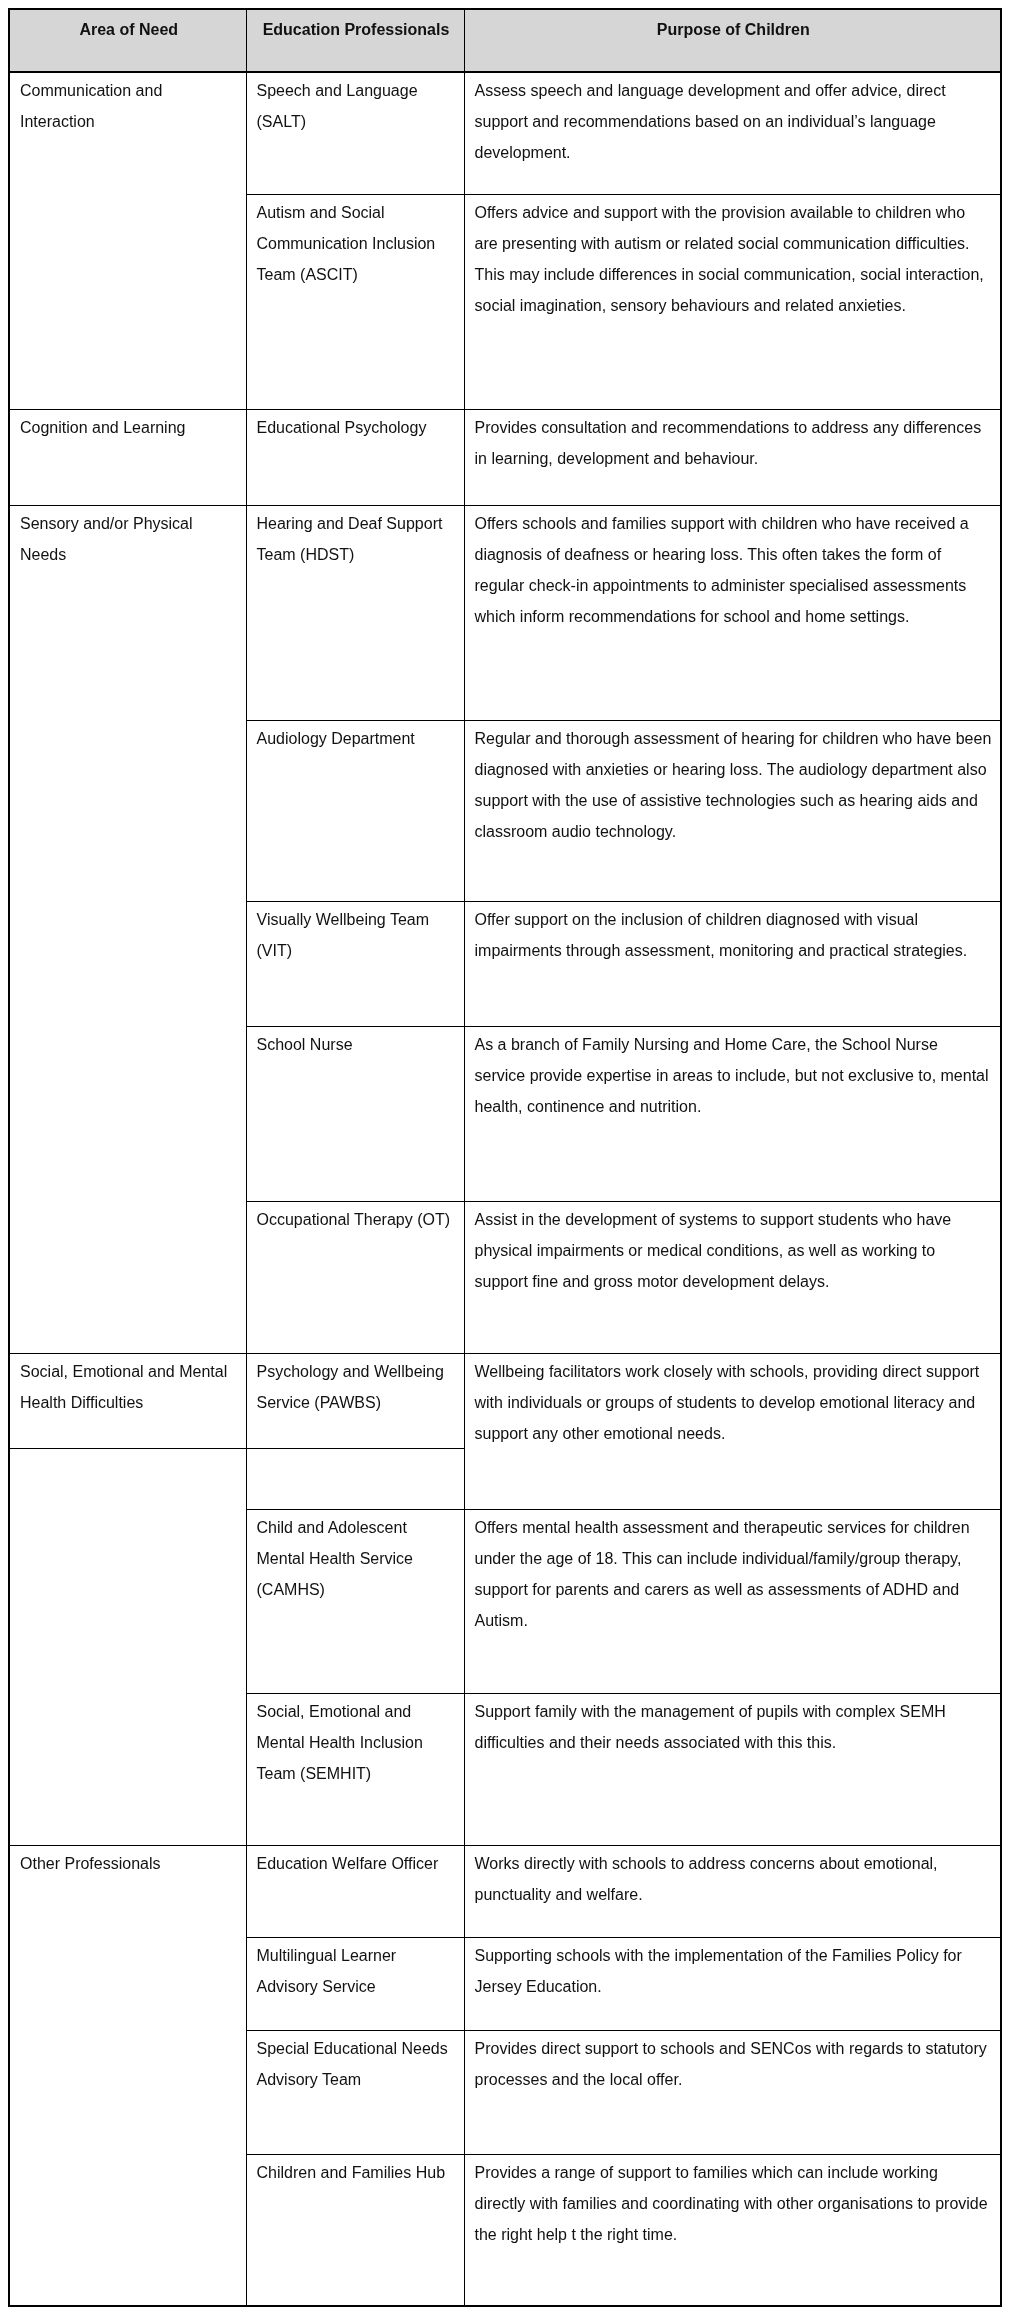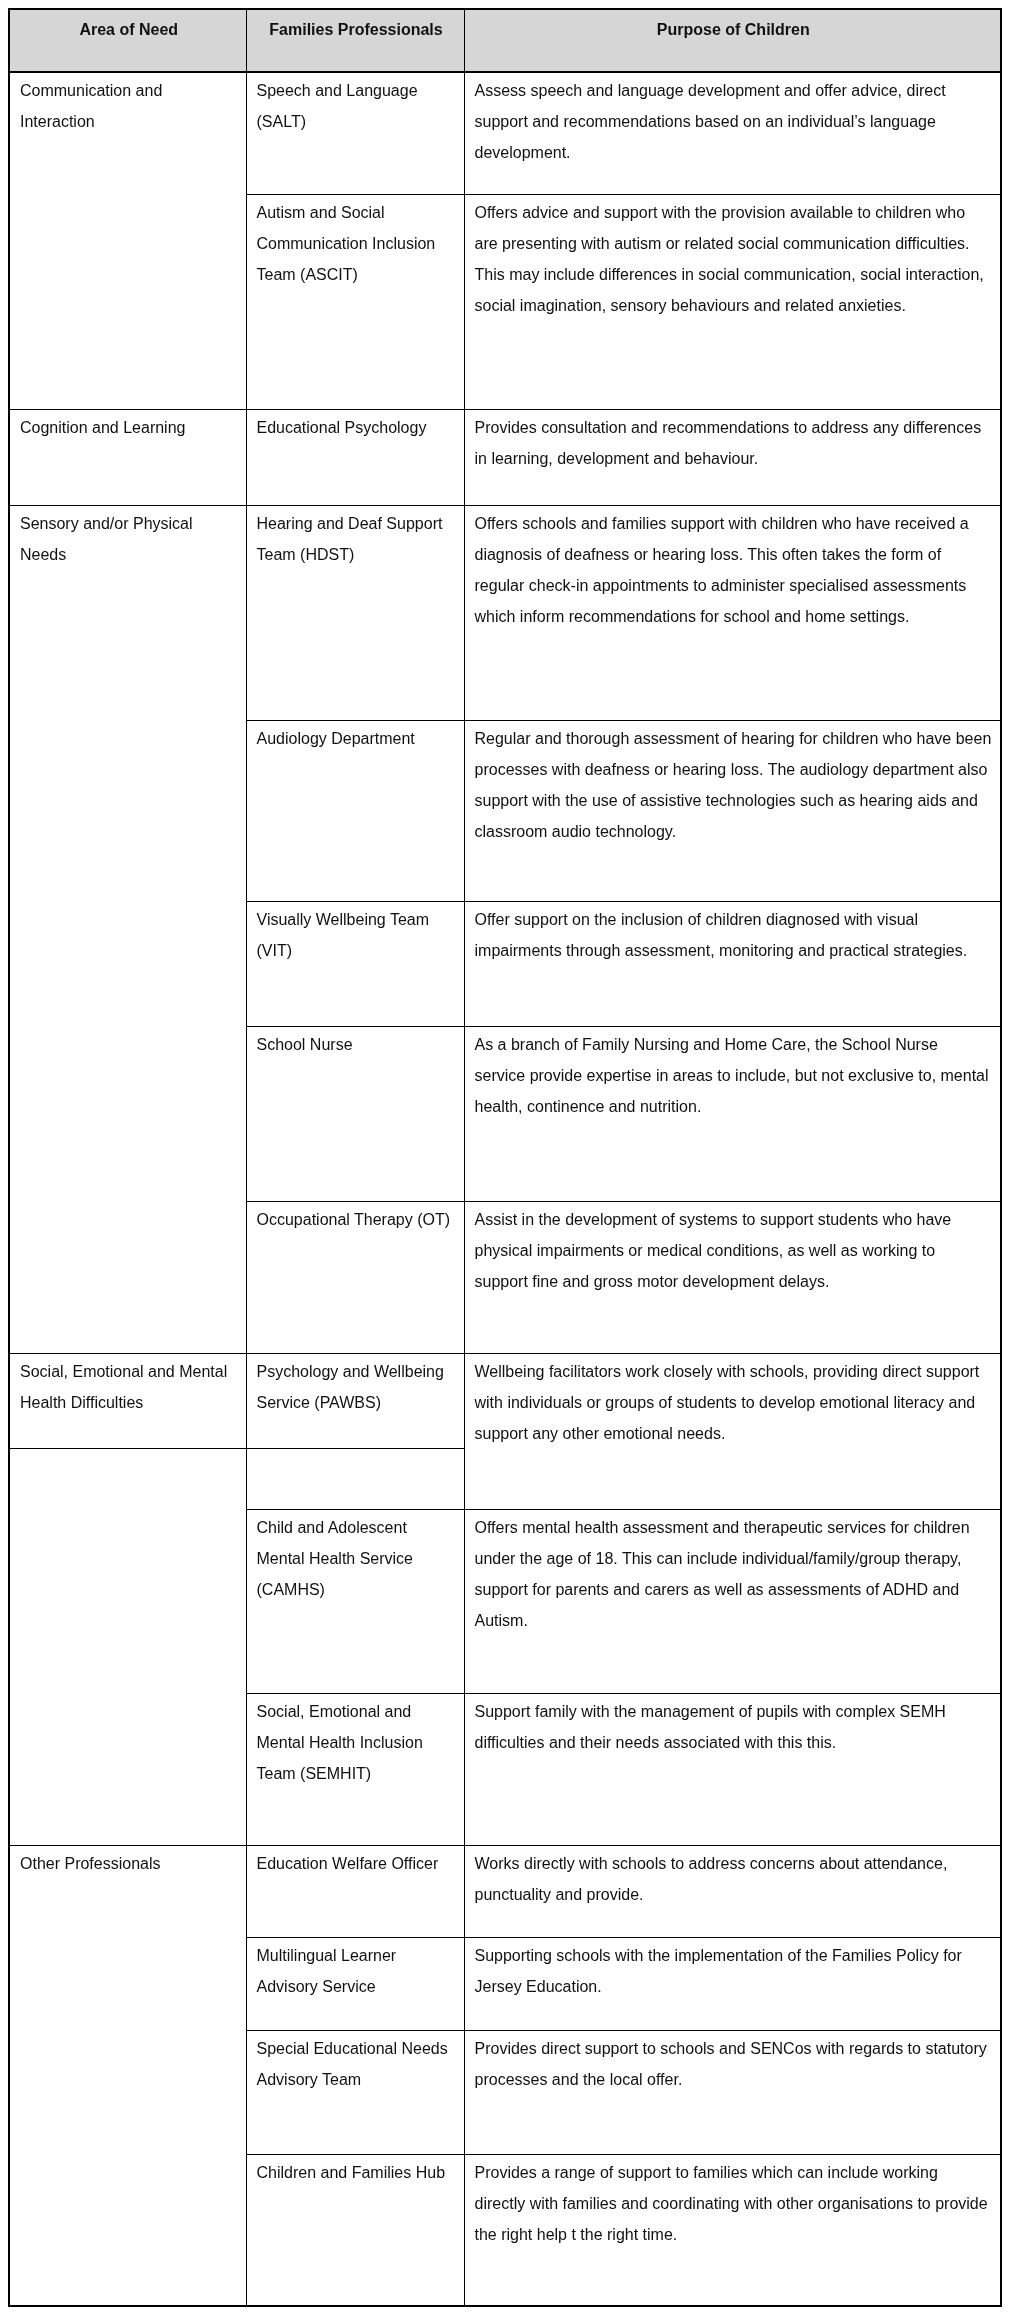--- a/index.html
+++ b/index.html
@@ -54,21 +54,21 @@
 <div class="page">
   <table class="services">
     <colgroup>
       <col class="c-area">
       <col class="c-prof">
       <col class="c-purpose">
     </colgroup>
     <thead>
       <tr style="height:63px">
         <th>Area of Need</th>
-        <th>Families Professionals</th>
+        <th>Education Professionals</th>
         <th>Purpose of Children</th>
       </tr>
     </thead>
     <tbody>
       <tr style="height:122px">
         <td rowspan="2">Communication and Interaction</td>
         <td>Speech and Language (SALT)</td>
         <td>Assess speech and language development and offer advice, direct support and recommendations based on an individual’s language development.</td>
       </tr>
       <tr style="height:215px">
@@ -80,21 +80,21 @@
         <td>Educational Psychology</td>
         <td>Provides consultation and recommendations to address any differences in learning, development and behaviour.</td>
       </tr>
       <tr style="height:215px">
         <td rowspan="5">Sensory and/or Physical Needs</td>
         <td>Hearing and Deaf Support Team (HDST)</td>
         <td>Offers schools and families support with children who have received a diagnosis of deafness or hearing loss. This often takes the form of regular check-in appointments to administer specialised assessments which inform recommendations for school and home settings.</td>
       </tr>
       <tr style="height:181px">
         <td>Audiology Department</td>
-        <td>Regular and thorough assessment of hearing for children who have been processes with deafness or hearing loss. The audiology department also support with the use of assistive technologies such as hearing aids and classroom audio technology.</td>
+        <td>Regular and thorough assessment of hearing for children who have been diagnosed with anxieties or hearing loss. The audiology department also support with the use of assistive technologies such as hearing aids and classroom audio technology.</td>
       </tr>
       <tr style="height:125px">
         <td>Visually Wellbeing Team (VIT)</td>
         <td>Offer support on the inclusion of children diagnosed with visual impairments through assessment, monitoring and practical strategies.</td>
       </tr>
       <tr style="height:175px">
         <td>School Nurse</td>
         <td>As a branch of Family Nursing and Home Care, the School Nurse service provide expertise in areas to include, but not exclusive to, mental health, continence and nutrition.</td>
       </tr>
       <tr style="height:152px">
@@ -114,21 +114,21 @@
         <td>Child and Adolescent Mental Health Service (CAMHS)</td>
         <td>Offers mental health assessment and therapeutic services for children under the age of 18. This can include individual/family/group therapy, support for parents and carers as well as assessments of ADHD and Autism.</td>
       </tr>
       <tr style="height:152px">
         <td>Social, Emotional and Mental Health Inclusion Team (SEMHIT)</td>
         <td>Support family with the management of pupils with complex SEMH difficulties and their needs associated with this this.</td>
       </tr>
       <tr style="height:92px">
         <td rowspan="4">Other Professionals</td>
         <td>Education Welfare Officer</td>
-        <td>Works directly with schools to address concerns about attendance, punctuality and provide.</td>
+        <td>Works directly with schools to address concerns about emotional, punctuality and welfare.</td>
       </tr>
       <tr style="height:93px">
         <td>Multilingual Learner Advisory Service</td>
         <td>Supporting schools with the implementation of the Families Policy for Jersey Education.</td>
       </tr>
       <tr style="height:124px">
         <td>Special Educational Needs Advisory Team</td>
         <td>Provides direct support to schools and SENCos with regards to statutory processes and the local offer.</td>
       </tr>
       <tr style="height:152px">

